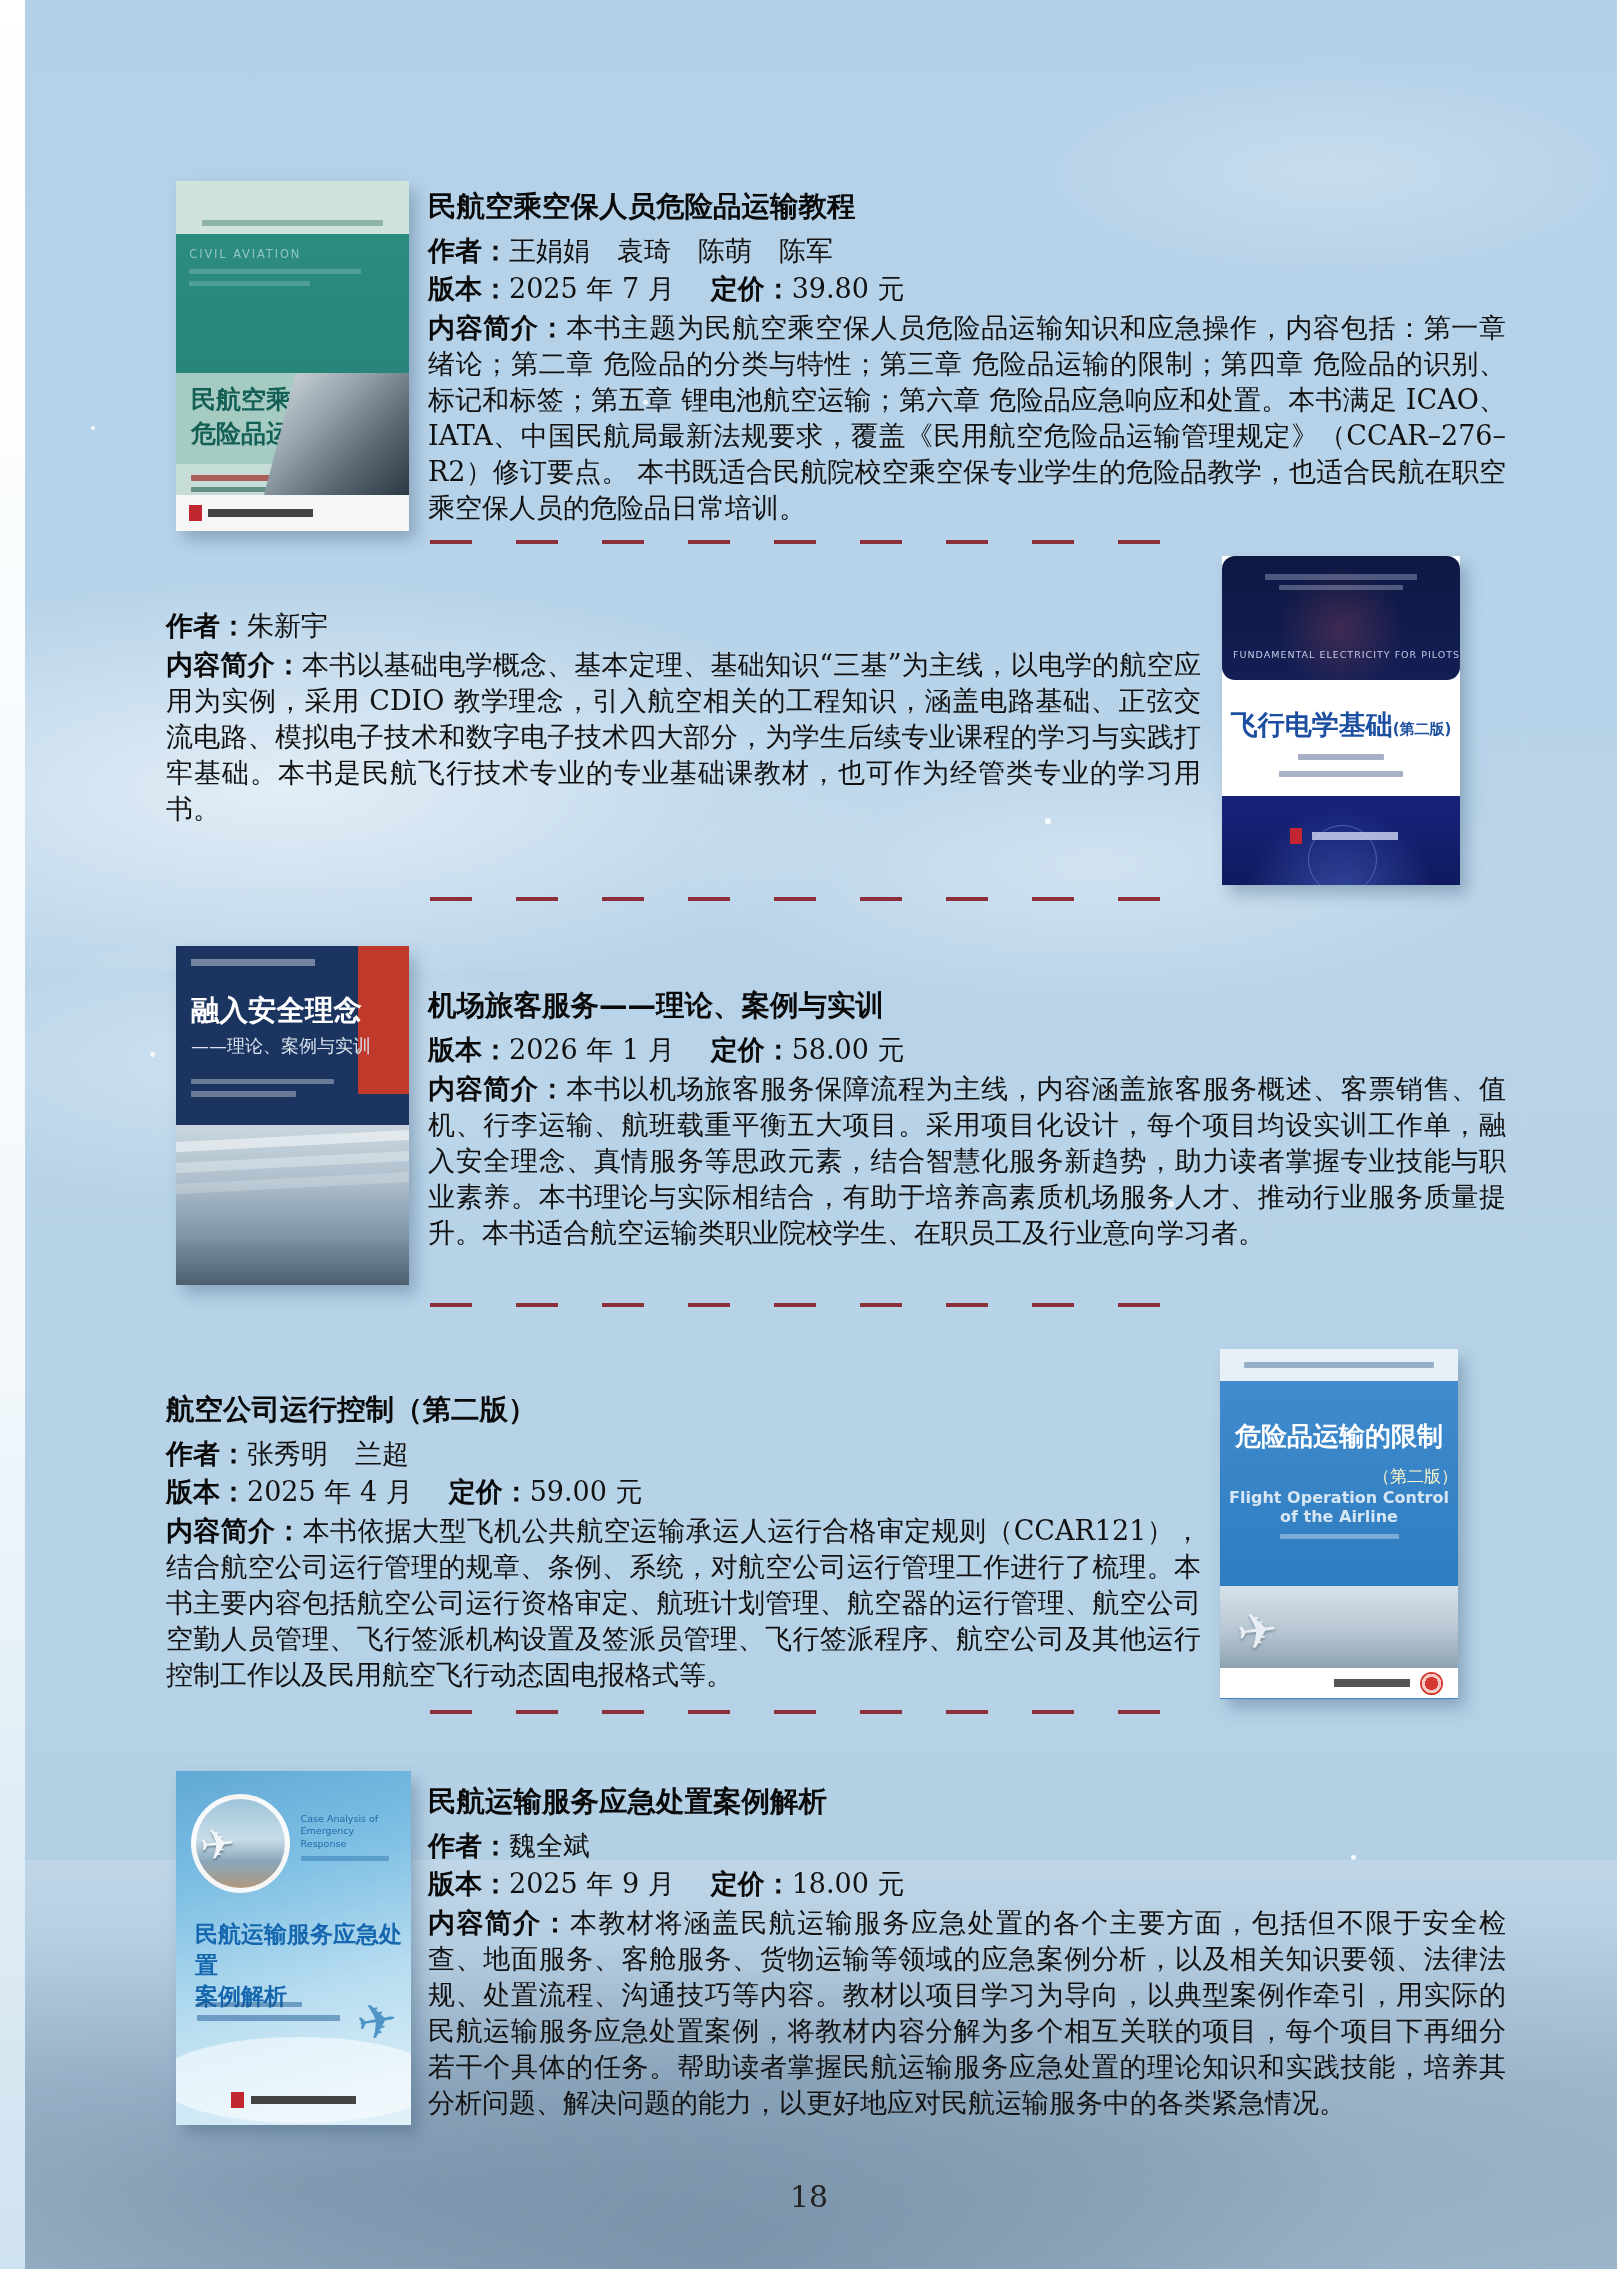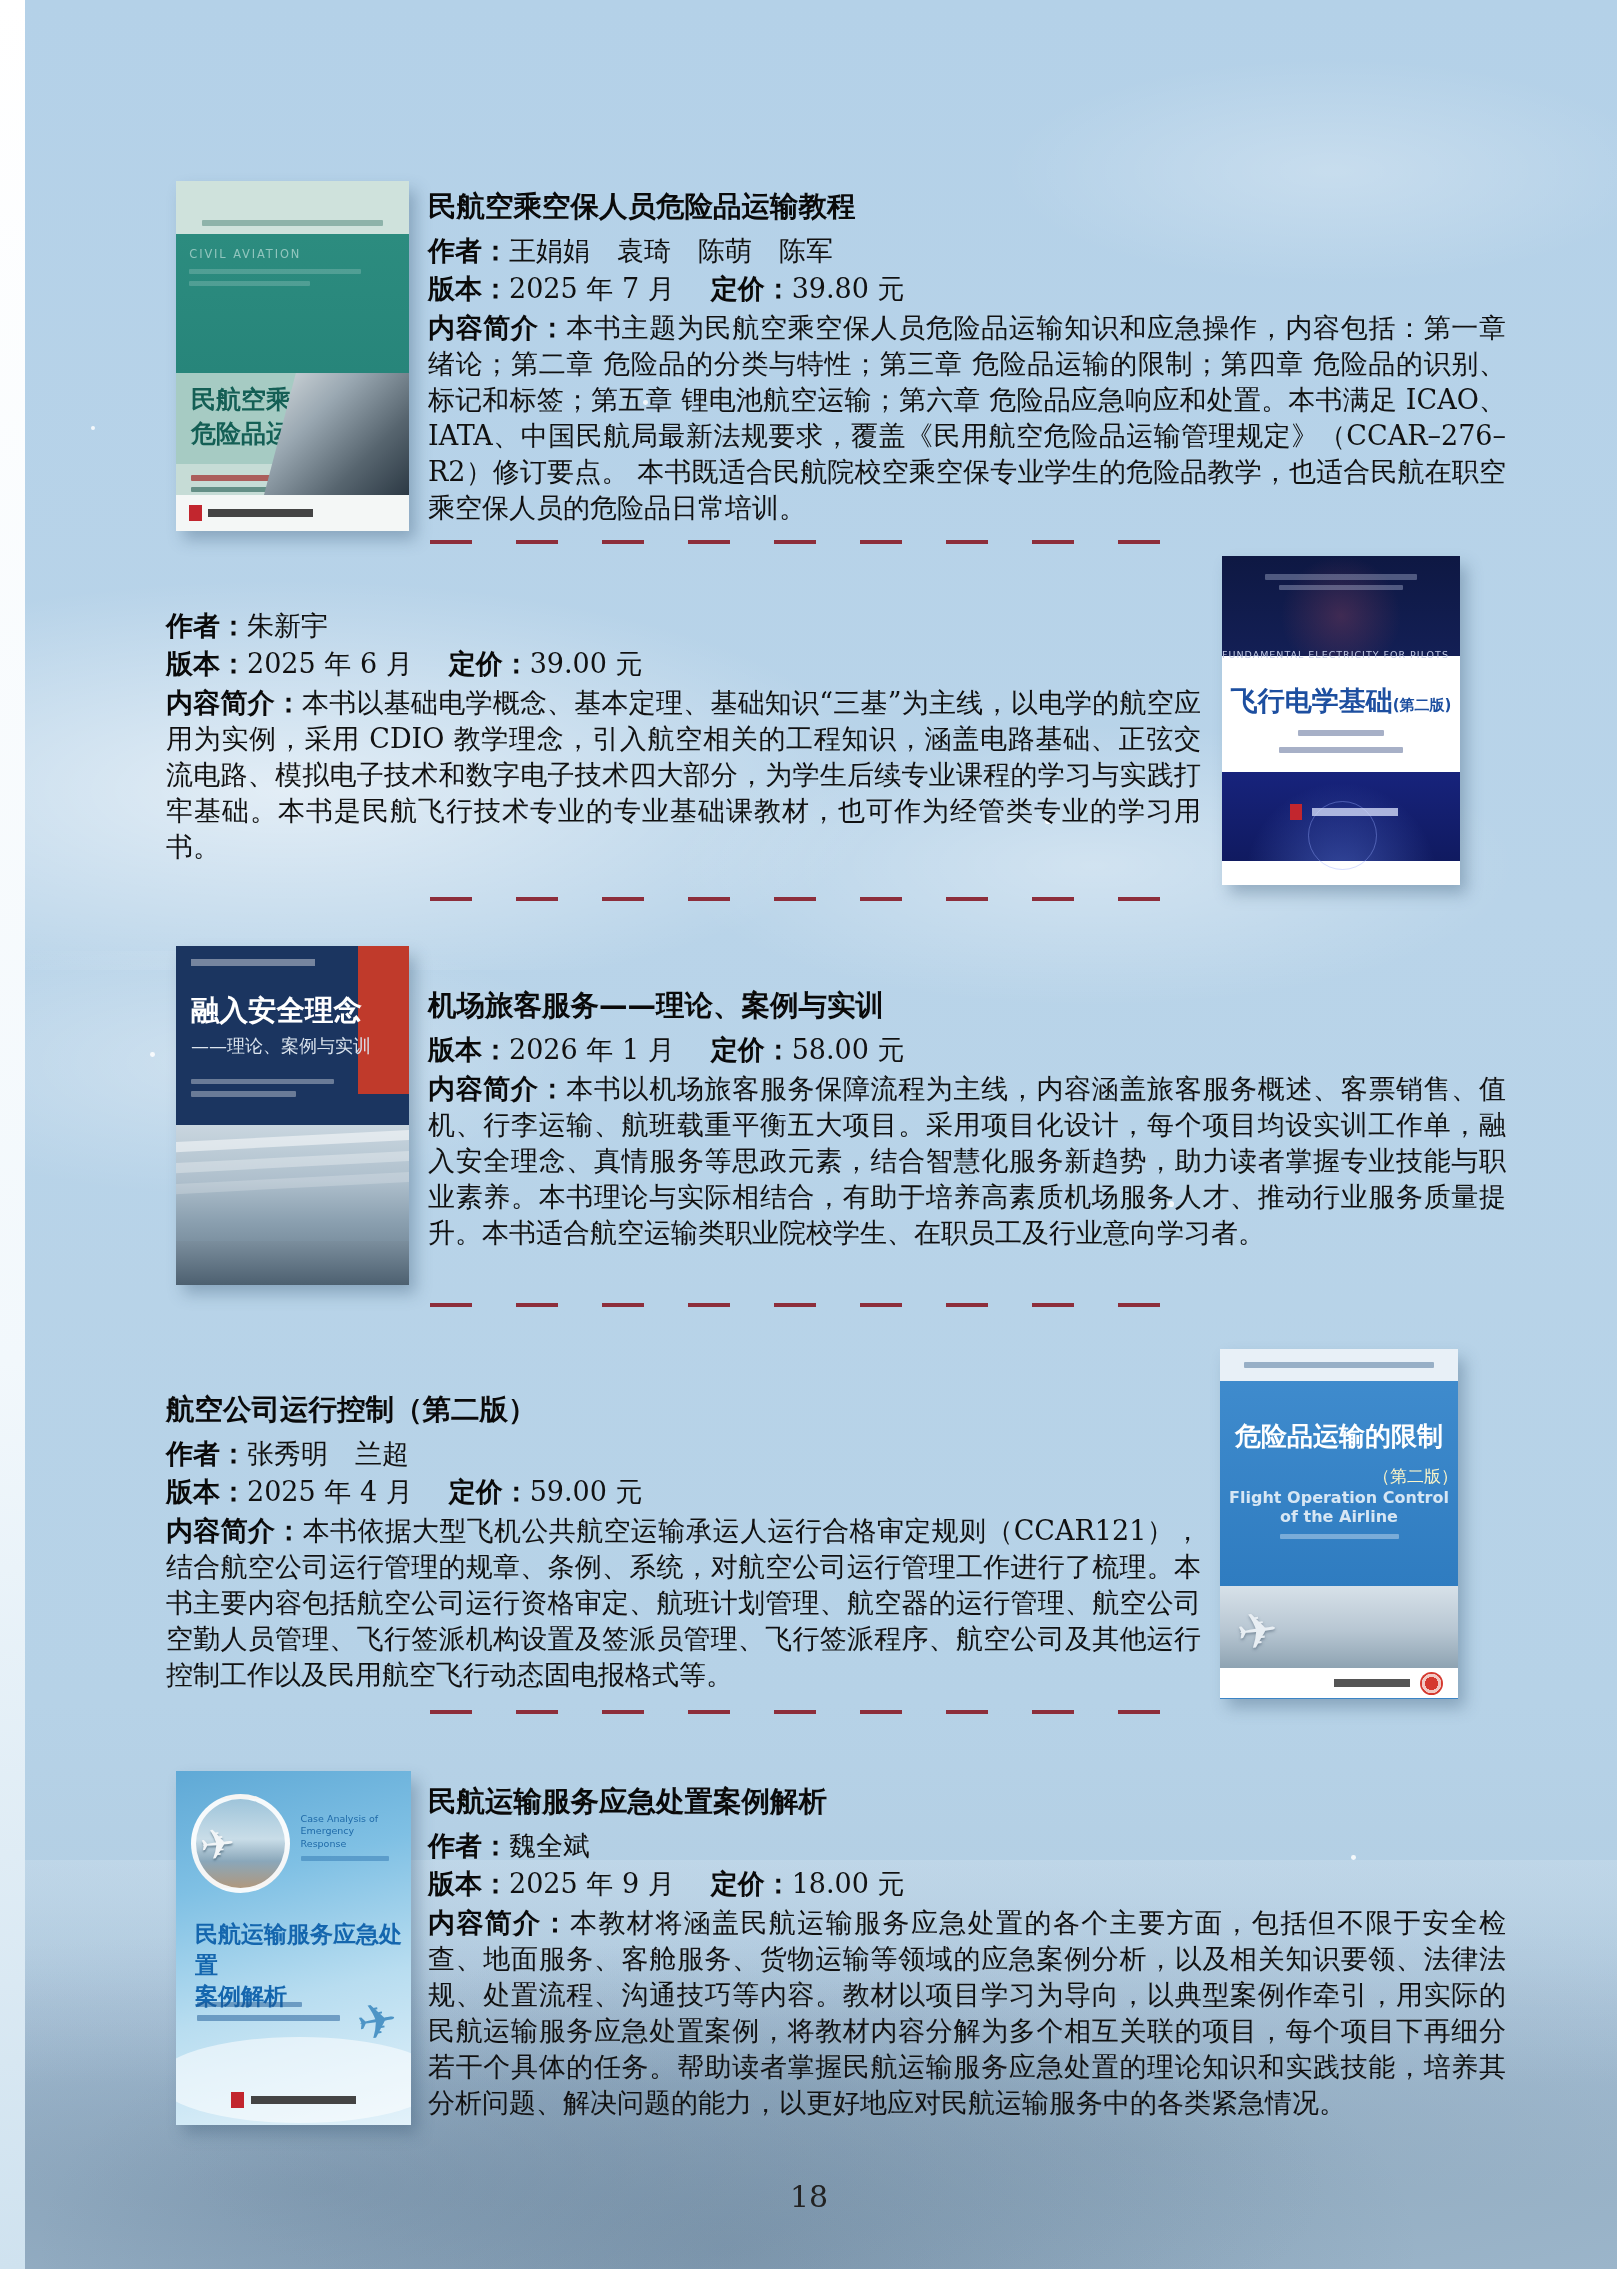--- a/index.html
+++ b/index.html
@@ -64,23 +64,23 @@
   .c1-photo{position:absolute;right:0;bottom:36px;width:145px;height:122px;
         background:linear-gradient(135deg,#d8dde0 0%,#9aa8b2 35%,#57656f 70%,#2c3944 100%);
         clip-path:polygon(22% 0,100% 0,100% 100%,0 100%);}
   .c1-footer{position:absolute;left:0;bottom:0;width:100%;height:36px;background:#f4f7f6;
         display:flex;align-items:center;padding-left:13.3px;box-sizing:border-box;}
   .logo-red{width:12.4px;height:16px;background:#c2262e;display:inline-block;margin-right:6.7px;}
   .pub-bar{display:inline-block;width:105px;height:7.6px;background:#444;}
 
   
   .c2{width:238px;height:329px;background:#fff;}
-  .c2-top{height:100px;background:
+  .c2-top{height:124px;background:
         radial-gradient(circle at 50% 60%,rgba(120,60,90,.45),rgba(120,60,90,0) 45%),
-        linear-gradient(180deg,#0e1843,#131f55);padding-top:13.3px;box-sizing:border-box;text-align:left;}
+        linear-gradient(180deg,#0e1843,#131f55);padding-top:13.3px;box-sizing:border-box;text-align:right;border-radius:13px;}
   .c2-top .tinybar{width:64%;height:5.7px;background:rgba(200,210,235,.35);margin:4.8px auto 0 auto;}
   .c2-eng{font-family:"DejaVu Sans","Liberation Sans",sans-serif;font-size:9.5px;letter-spacing:1px;
         color:#c3cbe6;margin-top:59px;}
   .c2-mid{height:116px;text-align:center;padding-top:27px;box-sizing:border-box;}
   .c2-title{font-family:"DejaVu Sans","Liberation Sans",sans-serif;font-weight:bold;
         font-size:27px;color:#1d4fa0;}
   .c2-title small{font-size:15px;font-weight:bold;color:#1d4fa0;}
   .c2-mid .tinybar{width:86px;height:5.7px;background:rgba(60,80,130,.45);margin:11.4px auto 0 auto;}
   .c2-bottom{height:89px;background:
         radial-gradient(circle at 50% 120%,rgba(90,120,220,.5),rgba(90,120,220,0) 60%),
@@ -199,21 +199,20 @@
   <div class="entry" style="left:428px;top:188px;width:1078px;">
     <h3 class="book-title">民航空乘空保人员危险品运输教程</h3>
     <p class="meta"><b>作者：</b><span>王娟娟　袁琦　陈萌　陈军</span></p>
     <p class="meta"><b>版本：</b><span>2025 年 7 月</span><b class="price-lbl">定价：</b><span>39.80 元</span></p>
     <p class="intro"><b>内容简介：</b><span>本书主题为民航空乘空保人员危险品运输知识和应急操作，内容包括：第一章 绪论；第二章 危险品的分类与特性；第三章 危险品运输的限制；第四章 危险品的识别、标记和标签；第五章 锂电池航空运输；第六章 危险品应急响应和处置。本书满足 ICAO、IATA、中国民航局最新法规要求，覆盖《民用航空危险品运输管理规定》（CCAR–276–R2）修订要点。 本书既适合民航院校空乘空保专业学生的危险品教学，也适合民航在职空乘空保人员的危险品日常培训。</span></p>
   </div>
   <div class="divider" style="left:430px;top:540px;width:767px;"></div>
 
   <div class="entry" style="left:166px;top:607px;width:1035px;">
     <p class="meta"><b>作者：</b><span>朱新宇</span></p>
-    <p class="meta"><b>版本：</b><span>2025 年 6 月</span><b class="price-lbl">定价：</b><span>39.00 元</span></p>
     <p class="intro"><b>内容简介：</b><span>本书以基础电学概念、基本定理、基础知识“三基”为主线，以电学的航空应用为实例，采用 CDIO 教学理念，引入航空相关的工程知识，涵盖电路基础、正弦交流电路、模拟电子技术和数字电子技术四大部分，为学生后续专业课程的学习与实践打牢基础。本书是民航飞行技术专业的专业基础课教材，也可作为经管类专业的学习用书。</span></p>
   </div>
   <div class="cover c2" style="left:1222px;top:556px;">
     <div class="c2-top">
       <span class="tinybar"></span>
       <span class="tinybar" style="width:52%;"></span>
       <div class="c2-eng">FUNDAMENTAL ELECTRICITY FOR PILOTS</div>
     </div>
     <div class="c2-mid">
       <div class="c2-title"><span>飞行电学基础</span><small>(第二版)</small></div>

